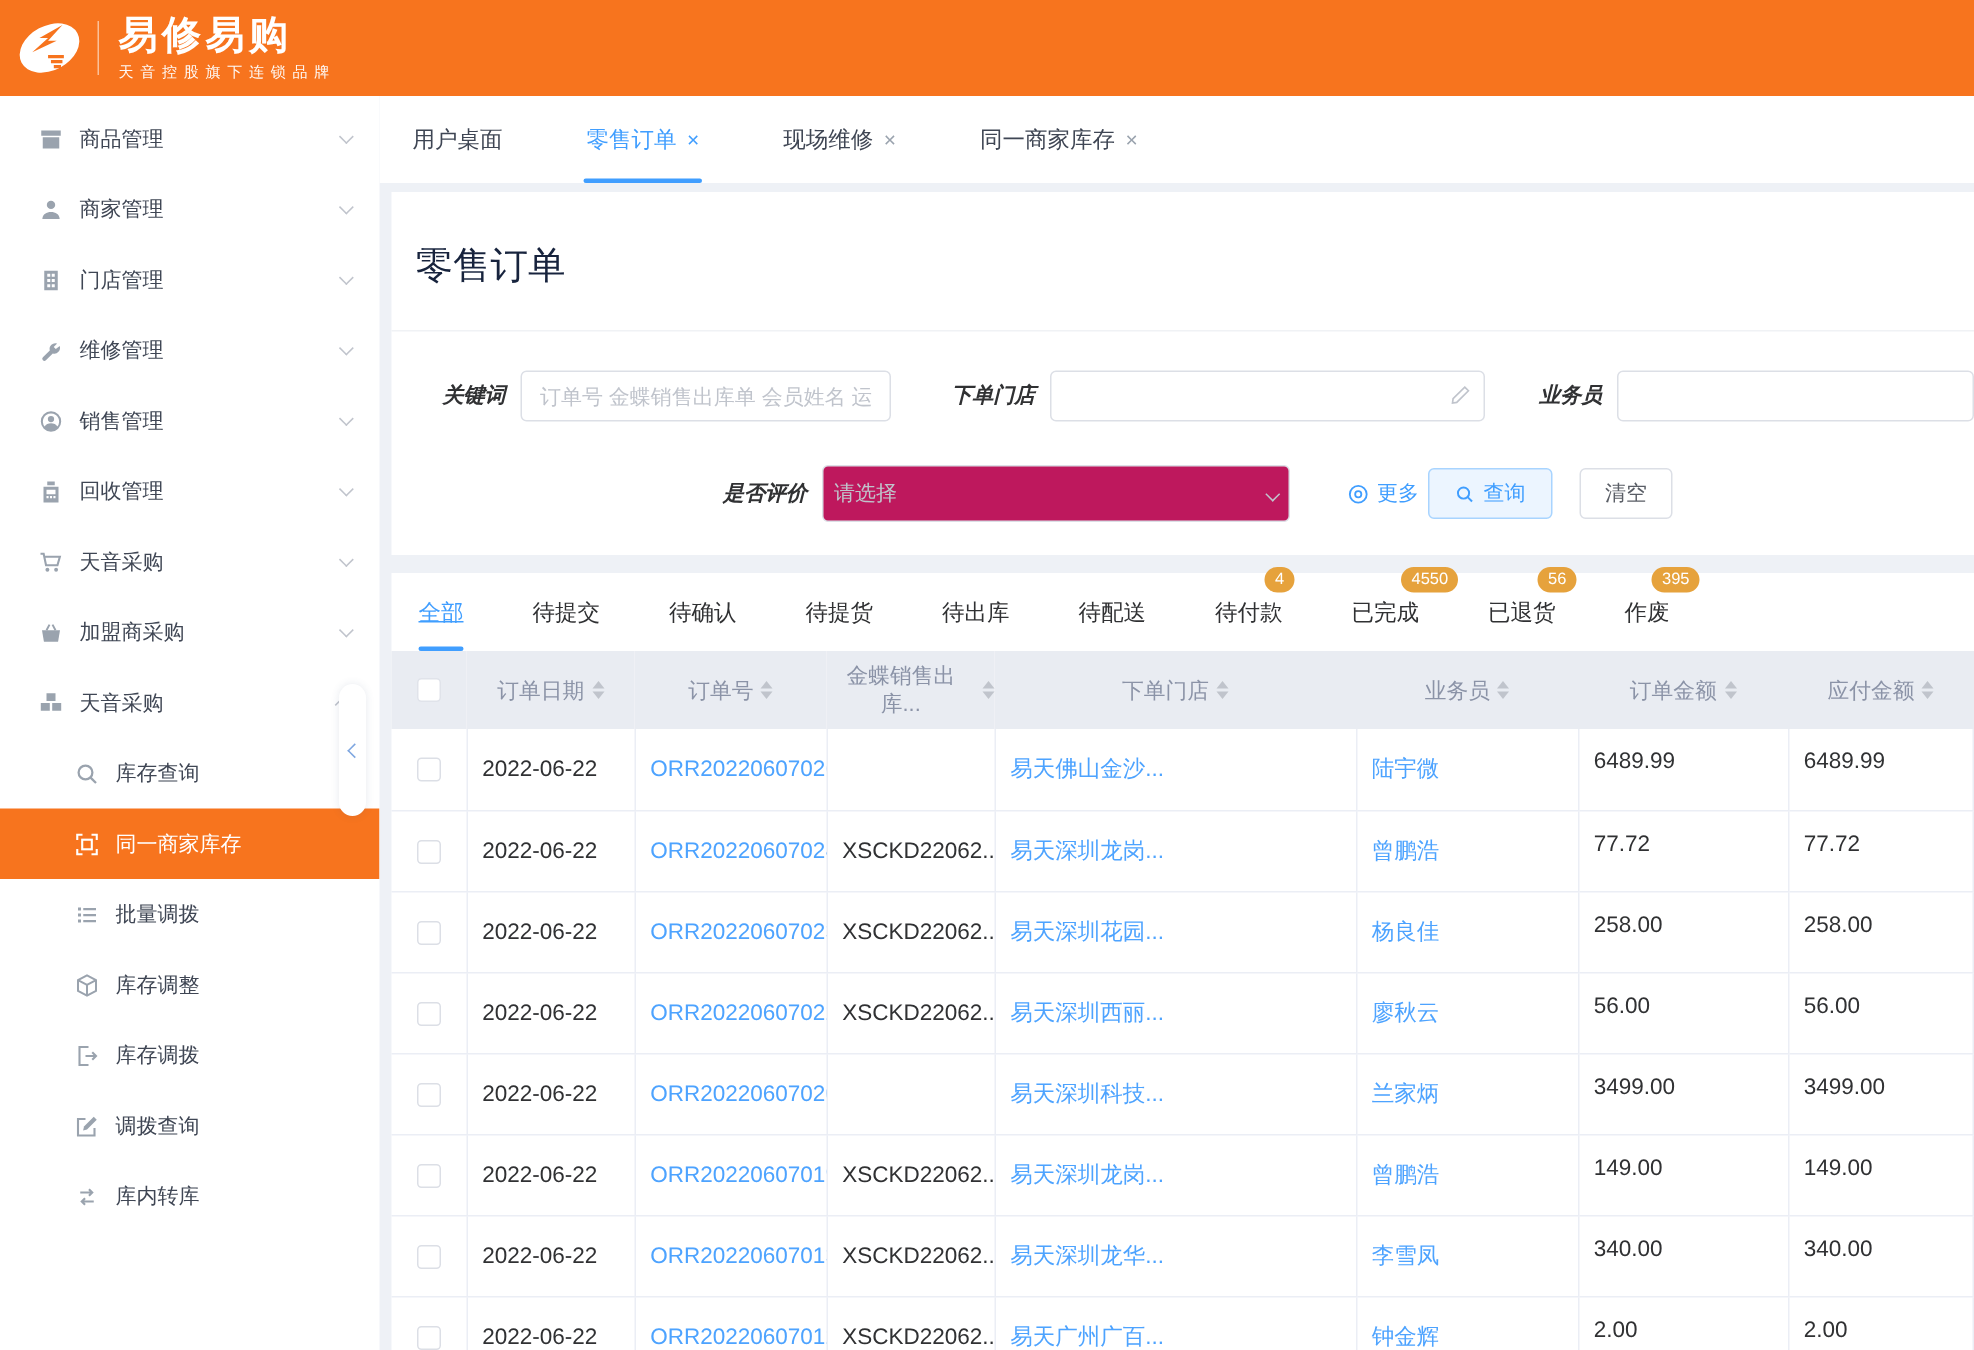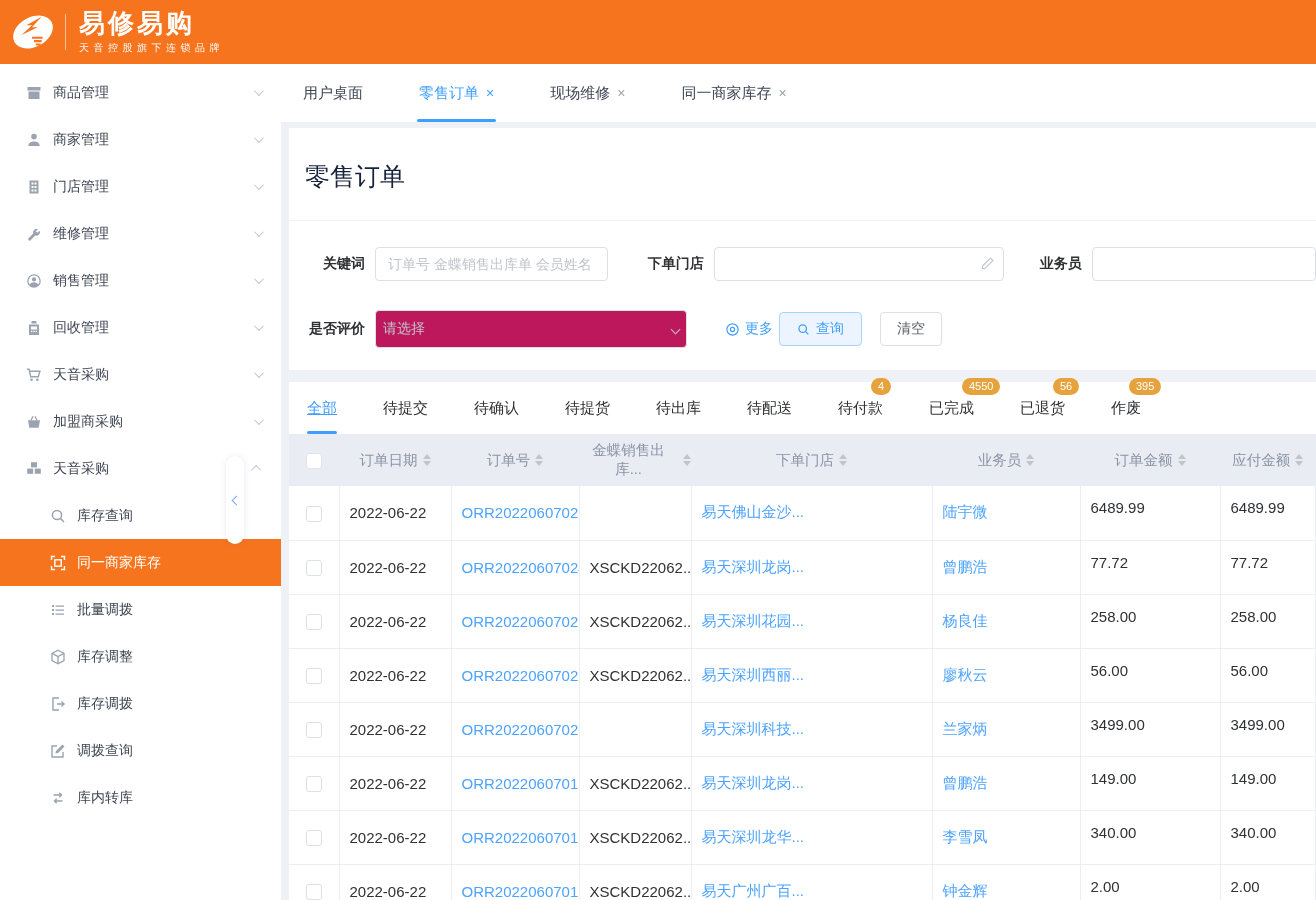--- a/index.html
+++ b/index.html
@@ -7,21 +7,21 @@
   body { font-family:"Liberation Sans","DejaVu Sans",sans-serif; background:#eef1f6; color:#303133; }
 
   
   .topbar { height:64px; background:#f7741e; display:flex; align-items:center; padding-left:10px; }
   .brand-divider { width:1px; height:36px; background:rgba(255,255,255,.55); margin:0 13px 0 9px; }
   .brand-name { color:#fff; font-size:26px; font-weight:bold; letter-spacing:3px; line-height:1; }
   .brand-tagline { color:#fff; font-size:10px; letter-spacing:4.5px; margin-top:5px; opacity:.95; }
 
   
   .main { display:flex; height:836px; position:relative; }
-  .sidebar { width:281px; flex:none; background:#fff; padding-top:5px; overflow:hidden; }
+  .sidebar { width:253px; flex:none; background:#fff; padding-top:5px; overflow:hidden; }
   .content { flex:1; display:flex; flex-direction:column; overflow:hidden; }
 
   
   .menu-item, .submenu-item { height:47px; display:flex; align-items:center; padding:0 20px 0 25px; cursor:pointer; }
   .submenu-item { padding-left:49px;text-align:center; }
   .micon { width:17px; height:17px; flex:none; margin-right:11px; color:#9aa3ae; display:inline-flex; align-items:center; justify-content:center; }
   .micon svg { width:16px; height:16px; }
   .mlabel { font-size:14px; color:#3f4654; }
   .chev { width:7px; height:7px; border-right:1.4px solid #c0c4cc; border-bottom:1.4px solid #c0c4cc; margin-left:auto; transform:rotate(45deg) translateY(-2px); }
   .chev.up { transform:rotate(-135deg) translateY(-2px); }
@@ -43,22 +43,22 @@
 
   .page { flex:1; padding:6px 0 0 8px; overflow:hidden; }
 
   
   .head-card { background:#fff; }
   .title-block { padding:32px 16px 27px; border-bottom:1px solid #f0f2f5; }
   .page-title { font-size:25px; font-weight:400; color:#17233d; }
 
   .filters { padding:26px 0 22px; }
   .f-row { display:flex; align-items:center; padding-left:16px; white-space:nowrap; }
-  .f-row + .f-row { margin-top:29px; }
-  .f-label { width:60px; flex:none; text-align:right; font-weight:bold; font-size:14px; color:#303133; margin-right:10px; }
+  .f-row + .f-row { margin-top:29px;justify-content:center; }
+  .f-label { width:60px; flex:none; text-align:right; font-weight:bold; font-size:14px; color:#303133; margin-right:10px;font-style:italic; }
   .f-label.store { width:68px; margin-left:28px; }
   .f-label.sales { width:48px; margin-left:30px; }
   .inp { height:34px; border:1px solid #dcdfe6; border-radius:4px; font-size:14px; color:#303133; padding:0 12px; outline:none; background:#fff; font-family:inherit; }
   .inp::placeholder { color:#c0c4cc; }
   .inp.keyword { width:312px; }
   .inp-wrap { position:relative; width:290px; flex:none; }
   .inp-wrap .inp { width:100%; }
   .inp-wrap .pencil { position:absolute; right:9px; top:9px; width:15px; height:15px; color:#c0c4cc; }
   .inp.sales { width:300px; }
   .select { width:312px; height:38px; border:1px solid #dcdfe6; border-radius:4px; display:flex; align-items:center; padding:0 7px; cursor:pointer; background:#be185d; }

